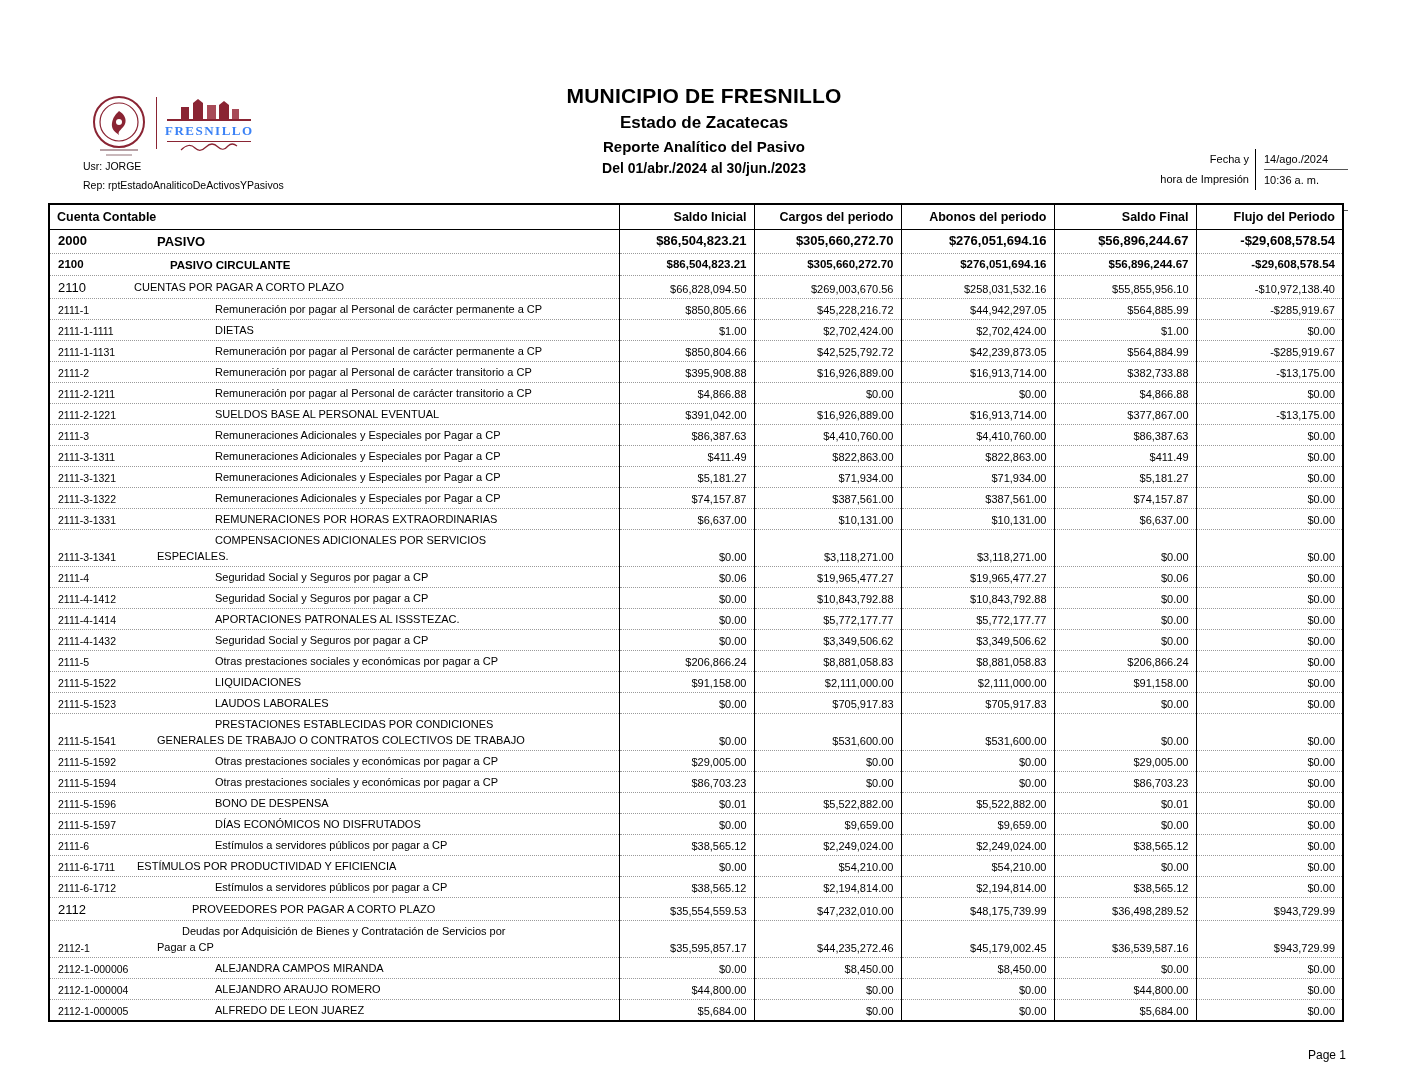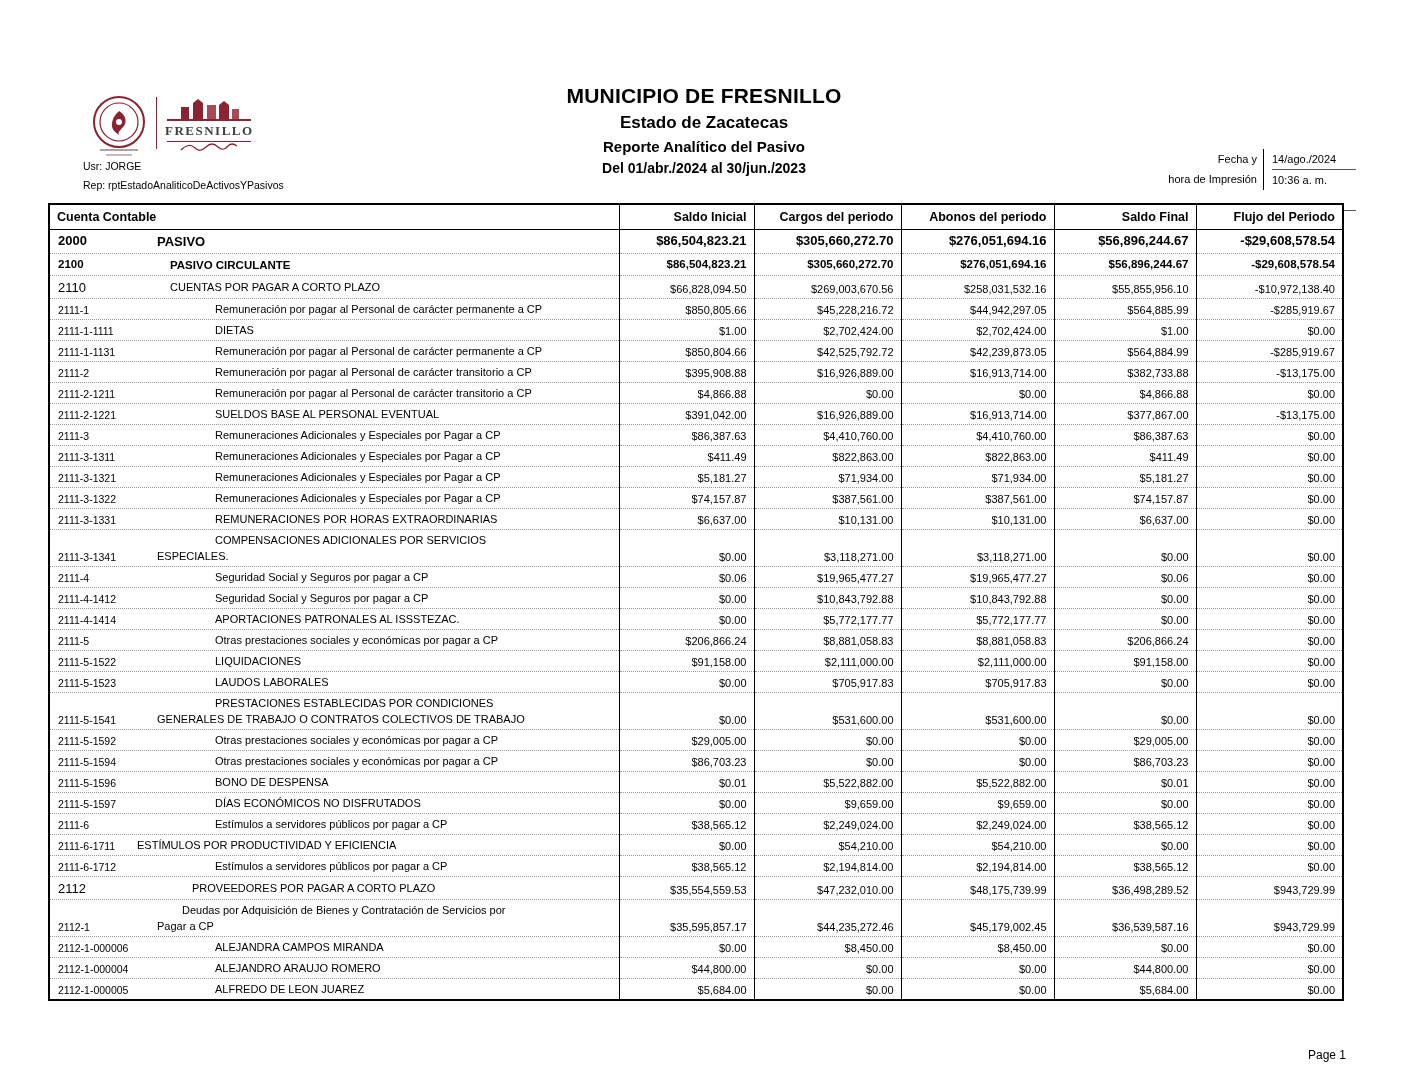--- a/index.html
+++ b/index.html
@@ -15,34 +15,34 @@
   
   .logos { position:absolute; left:90px; top:95px; display:flex; align-items:flex-start; gap:8px; }
   .seal { position:relative; width:58px; height:66px; }
   .seal .under1 { position:absolute; left:10px; top:54px; width:38px; height:2px; background:#b7a0a5; }
   .seal .under2 { position:absolute; left:16px; top:59px; width:26px; height:2px; background:#c9b8bb; }
   .logo-sep { width:1px; height:52px; background:#8a2433; margin-top:2px; }
   .fres { display:flex; flex-direction:column; align-items:center; margin-top:2px; }
   .fres .topline { width:84px; height:2px; background:#8a2433; margin-bottom:2px; }
   .fres .word {
     font-family:"Liberation Serif", serif;
-    font-weight:bold; font-size:13px; letter-spacing:1.5px; color:#404040;
+    font-weight:bold; font-size:13px; letter-spacing:1.5px; color:#3b82f6;
   }
   .fres .botline { width:84px; height:1px; background:#8a2433; margin-top:2px; }
 
   .center-head { position:absolute; left:0; top:84px; width:100%; text-align:center; }
   .ch-title   { font-size:21px; font-weight:bold; letter-spacing:0.2px; }
   .ch-sub     { font-size:17px; font-weight:bold; margin-top:5px; }
   .ch-report  { font-size:15px; font-weight:bold; margin-top:5px; }
   .ch-period  { font-size:14px; font-weight:bold; margin-top:5px; }
 
   .user-block { position:absolute; left:83px; top:160px; font-size:10.5px; }
   .user-block div { margin-bottom:7px; }
 
-  .print-info { position:absolute; right:52px; top:149px; font-size:11px; border-bottom:1px solid #555; padding-bottom:20px; }
+  .print-info { position:absolute; right:60px; top:149px; font-size:11px; border-bottom:1px solid #555; padding-bottom:20px; }
   .pi-grid { display:flex; align-items:stretch; }
   .pi-labels { text-align:right; padding-right:6px; }
   .pi-labels div { line-height:20px; }
   .pi-divider { width:1px; background:#000; }
   .pi-values { padding-left:8px; min-width:92px; }
   .pi-values div { line-height:20px; }
   .pi-values .pi-v1 { border-bottom:1px solid #555; }
 
   
   table.report {
@@ -188,21 +188,21 @@
           </td>
           <td class="val">$86,504,823.21</td>
           <td class="val">$305,660,272.70</td>
           <td class="val">$276,051,694.16</td>
           <td class="val">$56,896,244.67</td>
           <td class="val">-$29,608,578.54</td>
         </tr>
         <tr class="s-c">
           <td class="cc">
             <span class="code">2110</span>
-            <div class="nm" style="padding-left: 120px;">CUENTAS POR PAGAR A CORTO PLAZO</div>
+            <div class="nm" style="padding-left: 64px; margin-left: 20px;">CUENTAS POR PAGAR A CORTO PLAZO</div>
           </td>
           <td class="val">$66,828,094.50</td>
           <td class="val">$269,003,670.56</td>
           <td class="val">$258,031,532.16</td>
           <td class="val">$55,855,956.10</td>
           <td class="val">-$10,972,138.40</td>
         </tr>
         <tr>
           <td class="cc">
             <span class="code">2111-1</span>
@@ -364,20 +364,31 @@
             <div class="nm" style="padding-left: 165px;">APORTACIONES  PATRONALES AL ISSSTEZAC.</div>
           </td>
           <td class="val">$0.00</td>
           <td class="val">$5,772,177.77</td>
           <td class="val">$5,772,177.77</td>
           <td class="val">$0.00</td>
           <td class="val">$0.00</td>
         </tr>
         <tr>
           <td class="cc">
+            <span class="code">2111-4-1432</span>
+            <div class="nm" style="padding-left: 165px;">Seguridad Social y Seguros por pagar a CP</div>
+          </td>
+          <td class="val">$0.00</td>
+          <td class="val">$3,349,506.62</td>
+          <td class="val">$3,349,506.62</td>
+          <td class="val">$0.00</td>
+          <td class="val">$0.00</td>
+        </tr>
+        <tr>
+          <td class="cc">
             <span class="code">2111-5</span>
             <div class="nm" style="padding-left: 165px;">Otras prestaciones sociales y económicas por pagar a CP</div>
           </td>
           <td class="val">$206,866.24</td>
           <td class="val">$8,881,058.83</td>
           <td class="val">$8,881,058.83</td>
           <td class="val">$206,866.24</td>
           <td class="val">$0.00</td>
         </tr>
         <tr>

